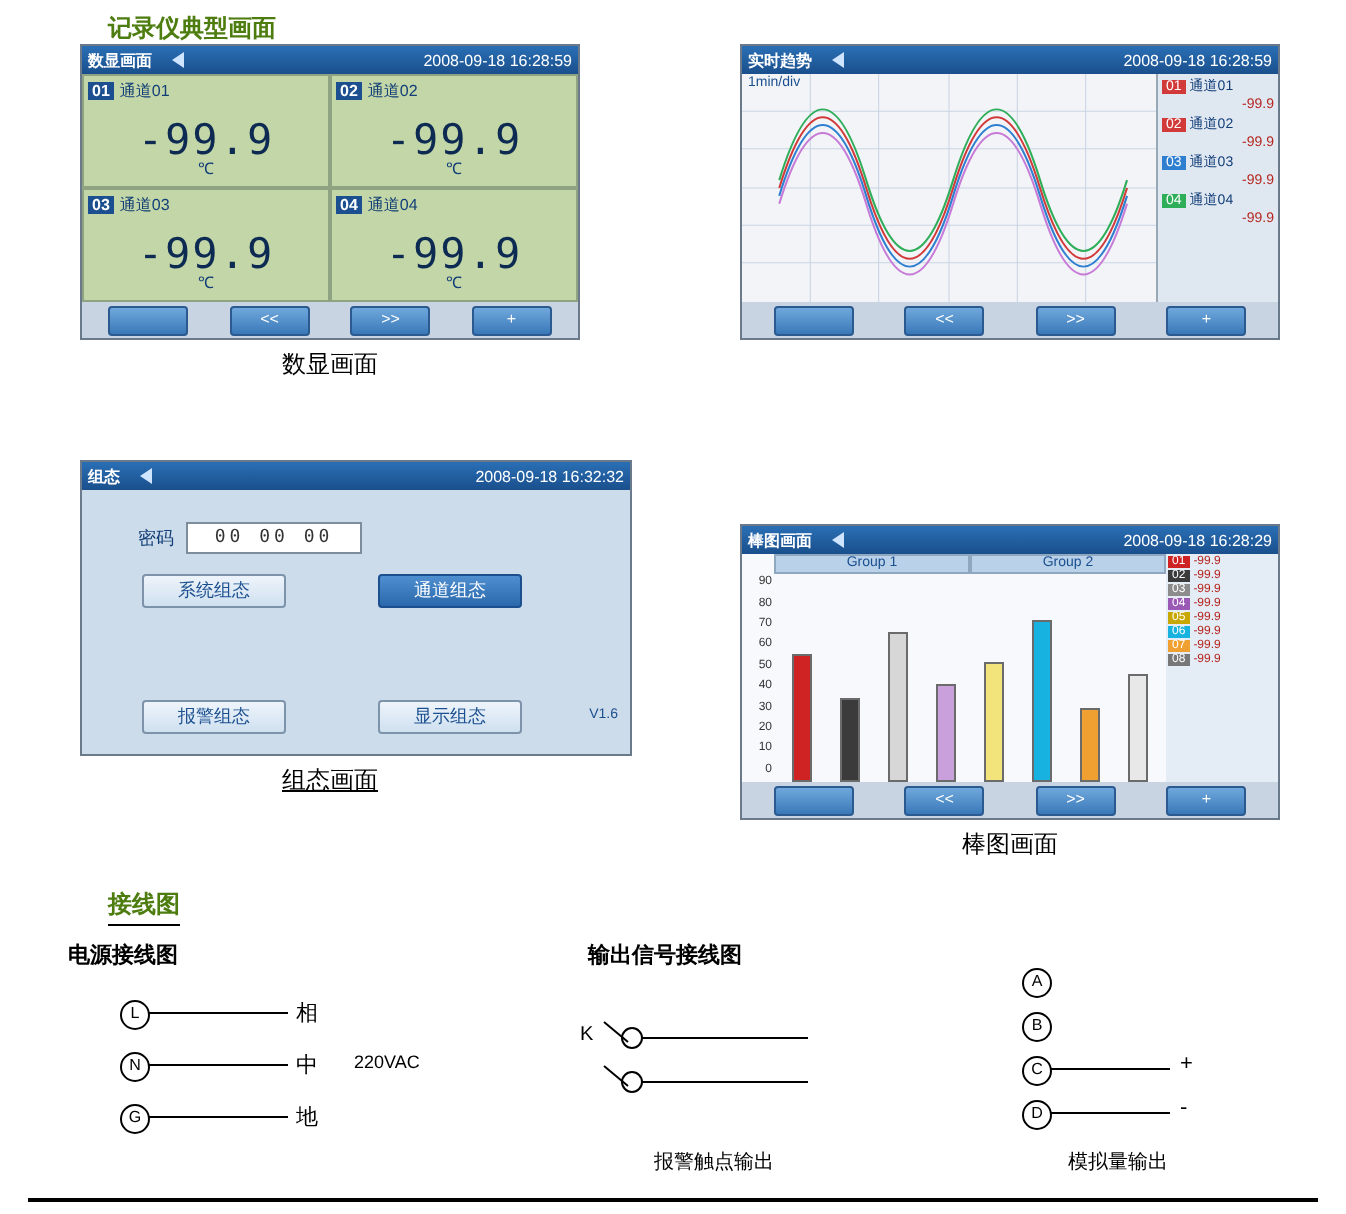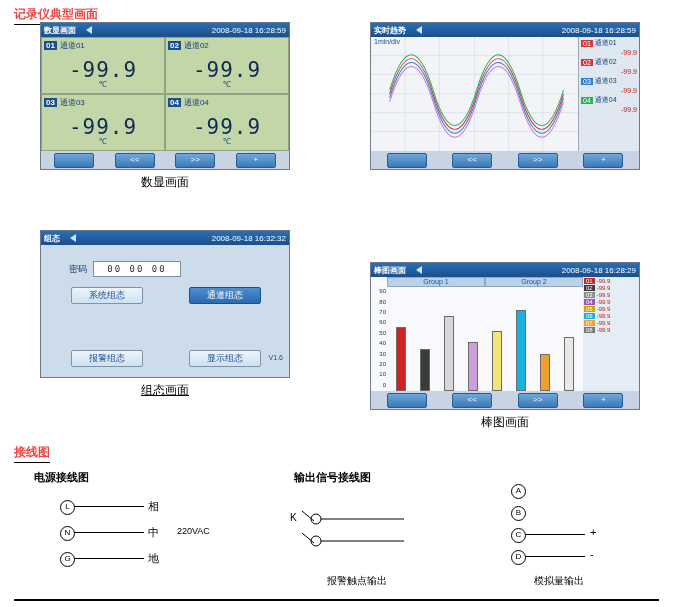--- a/index.html
+++ b/index.html
@@ -1,17 +1,17 @@
 <!DOCTYPE html>
 <html><head>
 <meta charset="utf-8">
 <style>
   html,body{margin:0;padding:0;}
   body{width:673px;height:607px;background:#ffffff;font-family:"Liberation Sans",sans-serif;color:#000;position:relative;overflow:hidden;}
-  .sec-title{font-size:12px;font-weight:bold;color:#ef4444;}
+  .sec-title{font-size:12px;font-weight:bold;color:#4d7c0f;margin-left:40px;}
   .underline{border-bottom:1px solid #000;display:inline-block;padding-bottom:1px;}
 
   
   #screens{position:absolute;left:40px;top:22px;width:600px;height:400px;}
   .screen-box{position:absolute;}
   .cap{position:absolute;width:100%;text-align:center;font-size:12px;color:#000;}
 
   
   .lcd{position:relative;background:#d9e4ef;border:1px solid #6a7a8a;box-sizing:border-box;overflow:hidden;}
   .titlebar{height:14px;background:linear-gradient(#2a6fb5,#1a4f8c);display:flex;align-items:center;color:#fff;font-size:8px;padding:0 3px;box-sizing:border-box;}
@@ -203,21 +203,21 @@
       <div class="btnbar">
         <div class="kbtn"></div>
         <div class="kbtn">&lt;&lt;</div>
         <div class="kbtn">&gt;&gt;</div>
         <div class="kbtn">+</div>
       </div>
     </div>
   </div>
 
   <div class="screen-box" id="scr3" style="left:0;top:208px;">
-    <div class="lcd" style="width:250px;height:148px;">
+    <div class="lcd" style="width:276px;height:148px;">
       <div class="titlebar">
         <span class="t-left">组态</span>
         <span class="t-mid"><span class="spk"></span></span>
         <span class="t-right">2008-09-18  16:32:32</span>
       </div>
       <div class="body">
         <div class="pwrow">
           <span>密码</span>
           <span class="pwbox">00  00  00</span>
         </div>

